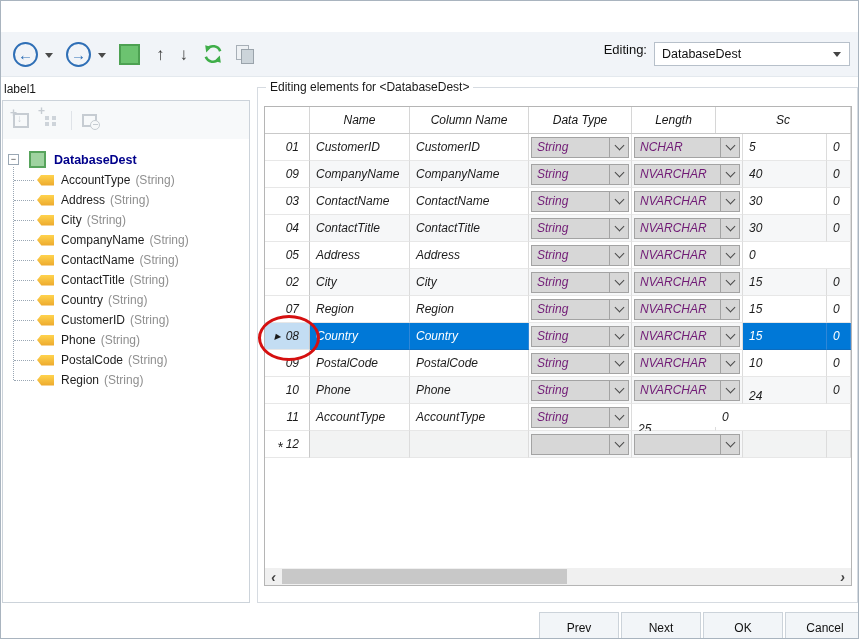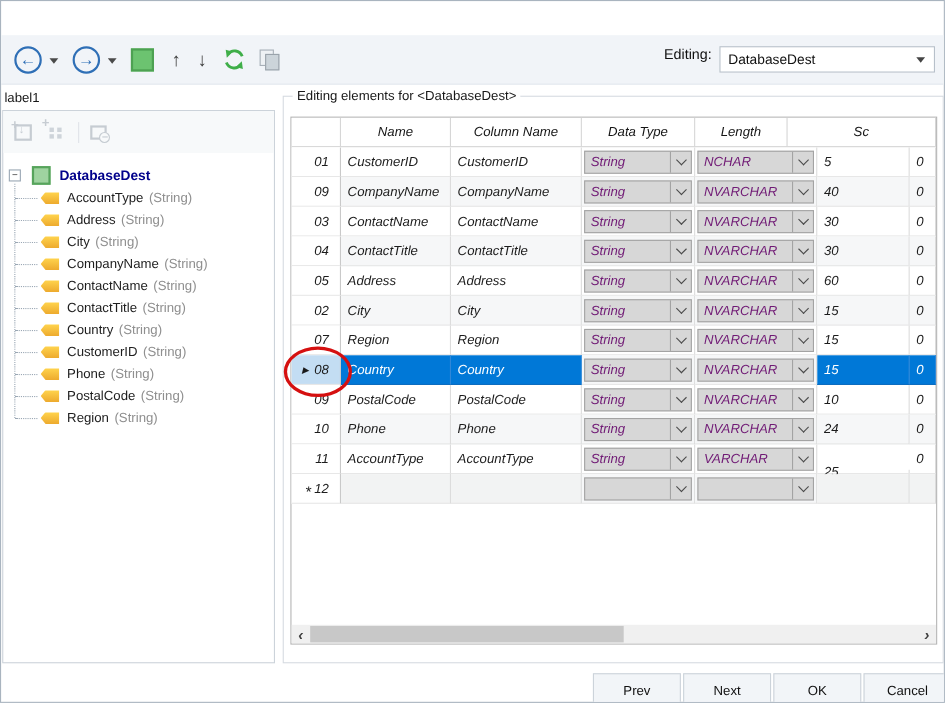--- a/index.html
+++ b/index.html
@@ -408,23 +408,20 @@
               </div>
             </div>
             <div class="g-cell ddcell" style="width: 111px;">
               <div class="dd">
                 <span class="dd-text">NVARCHAR</span>
                 <span class="dd-btn">
                   <i class="chev"></i>
                 </span>
               </div>
             </div>
-            <div class="g-cell plain" style="width: 84px;">
-              <span>60</span>
-            </div>
             <div class="g-cell plain" style="flex: 1 1 0%;">
               <span>0</span>
             </div>
           </div>
           <div class="g-row alt">
             <div class="g-cell g-rowhead" style="width: 45px;">
               <span>02</span>
             </div>
             <div class="g-cell plain" style="width: 100px;">
               <span>City</span>
@@ -574,48 +571,40 @@
               </div>
             </div>
             <div class="g-cell ddcell" style="width: 111px;">
               <div class="dd">
                 <span class="dd-text">NVARCHAR</span>
                 <span class="dd-btn">
                   <i class="chev"></i>
                 </span>
               </div>
             </div>
-            <div class="g-cell plain" style="width: 84px;">
+            <div class="g-cell plain" style="width: 84px; align-items: flex-end;">
               <span>24</span>
             </div>
             <div class="g-cell plain" style="flex: 1 1 0%;">
               <span>0</span>
             </div>
           </div>
           <div class="g-row">
             <div class="g-cell g-rowhead" style="width: 45px;">
               <span>11</span>
             </div>
             <div class="g-cell plain" style="width: 100px;">
               <span>AccountType</span>
             </div>
             <div class="g-cell plain" style="width: 119px;">
               <span>AccountType</span>
             </div>
             <div class="g-cell ddcell" style="width: 103px;">
               <div class="dd">
                 <span class="dd-text">String</span>
-                <span class="dd-btn">
-                  <i class="chev"></i>
-                </span>
-              </div>
-            </div>
-            <div class="g-cell ddcell" style="width: 111px;">
-              <div class="dd">
-                <span class="dd-text">VARCHAR</span>
                 <span class="dd-btn">
                   <i class="chev"></i>
                 </span>
               </div>
             </div>
             <div class="g-cell plain" style="width: 84px; margin-top: 23px;">
               <span>25</span>
             </div>
             <div class="g-cell plain" style="flex: 1 1 0%;">
               <span>0</span>

